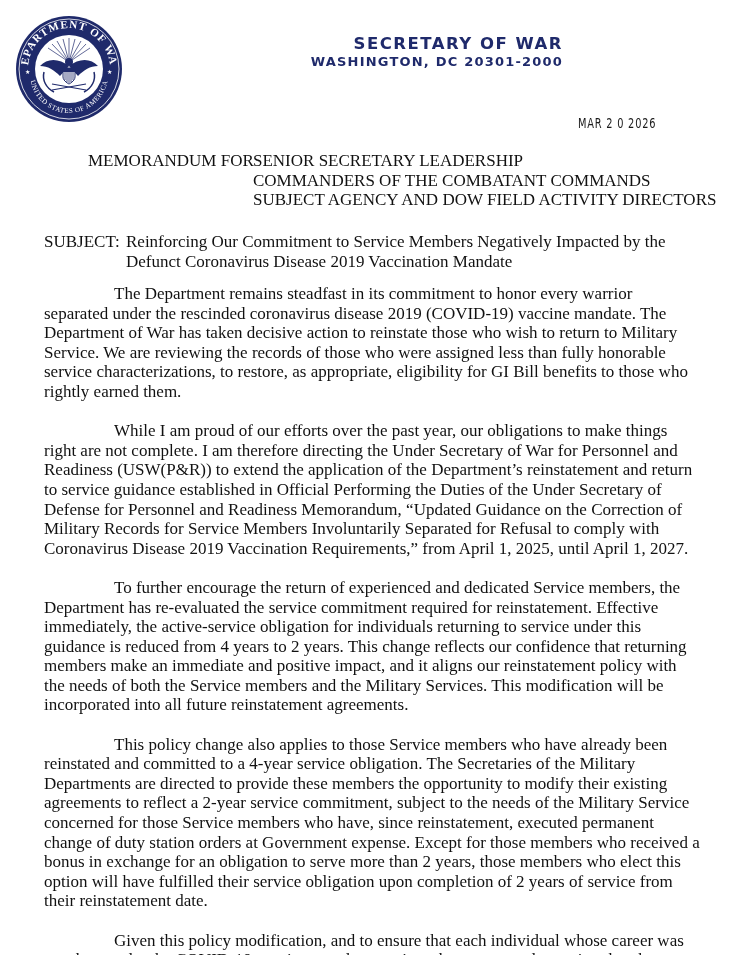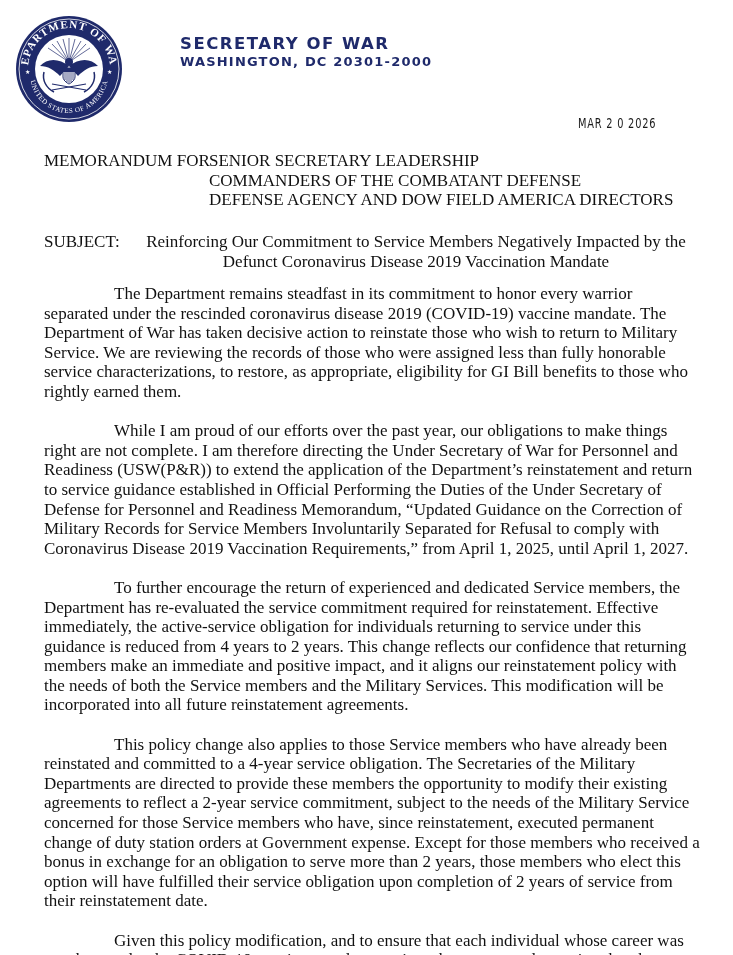--- a/index.html
+++ b/index.html
@@ -4,42 +4,42 @@
   <style>
     html, body { margin: 0; padding: 0; background: #ffffff; }
     body {
       width: 733px; height: 955px; position: relative; overflow: hidden;
       font-family: "Liberation Serif", serif; color: #111111;
     }
     .seal {
       position: absolute; left: 14px; top: 14px; width: 110px; height: 110px;
     }
     .letterhead {
-      position: absolute; left: 180px; width: 383px; top: 34px; text-align: left;
+      position: absolute; left: 180px; width: 383px; top: 34px; text-align: right;
       color: #1f2a6b; font-family: "DejaVu Sans", sans-serif; font-weight: bold;
     }
     .lh-title { font-size: 16.5px; letter-spacing: 1.5px; line-height: 19px; }
     .lh-line { font-size: 13px; letter-spacing: 1.2px; line-height: 18px; }
     .date-stamp {
       position: absolute; left: 578px; top: 115px;
       font-family: "DejaVu Sans Condensed", "DejaVu Sans", sans-serif;
       font-size: 14px; letter-spacing: 1px; transform: scaleX(0.78); transform-origin: left top;
       color: #1a1a1a;
     }
     .memo-for {
       position: absolute; left: 44px; top: 151px; font-size: 17px; line-height: 19.5px;
     }
     .memo-for .row { display: flex; }
-    .memo-for .lbl { width: 165px; white-space: nowrap; }
+    .memo-for .lbl { width: 165px; white-space: nowrap; margin-left: 44px; }
     .subject {
       position: absolute; left: 44px; top: 232px; font-size: 17px; line-height: 19.5px;
       display: flex;
     }
     .subject .lbl { width: 82px; flex: none; }
-    .subject .txt { width: 580px; text-align: center; }
+    .subject .txt { width: 580px; }
     .body-text {
       position: absolute; left: 44px; top: 284px; width: 656px;
       font-size: 17px; line-height: 19.6px;
     }
     .body-text p { margin: 0 0 19.6px 0; text-indent: 70px; }
   </style>
 </head>
 <body>
 
 <div class="seal">
@@ -104,25 +104,25 @@
 
 <div class="date-stamp">MAR 2 0 2026</div>
 
 <div class="memo-for">
   <div class="row">
     <span class="lbl">MEMORANDUM FOR</span>
     <span>SENIOR SECRETARY LEADERSHIP</span>
   </div>
   <div class="row">
     <span class="lbl"></span>
-    <span>COMMANDERS OF THE COMBATANT DEFENSE</span>
+    <span>COMMANDERS OF THE COMBATANT COMMANDS</span>
   </div>
   <div class="row">
     <span class="lbl"></span>
-    <span>DEFENSE AGENCY AND DOW FIELD AMERICA DIRECTORS</span>
+    <span>SUBJECT AGENCY AND DOW FIELD ACTIVITY DIRECTORS</span>
   </div>
 </div>
 
 <div class="subject">
   <span class="lbl">SUBJECT:</span>
   <span class="txt">Reinforcing Our Commitment to Service Members Negatively Impacted by the Defunct Coronavirus Disease 2019 Vaccination Mandate</span>
 </div>
 
 <div class="body-text">
   <p>The Department remains steadfast in its commitment to honor every warrior separated under the rescinded coronavirus disease 2019 (COVID-19) vaccine mandate.  The Department of War has taken decisive action to reinstate those who wish to return to Military Service.  We are reviewing the records of those who were assigned less than fully honorable service characterizations, to restore, as appropriate, eligibility for GI Bill benefits to those who rightly earned them.</p>

